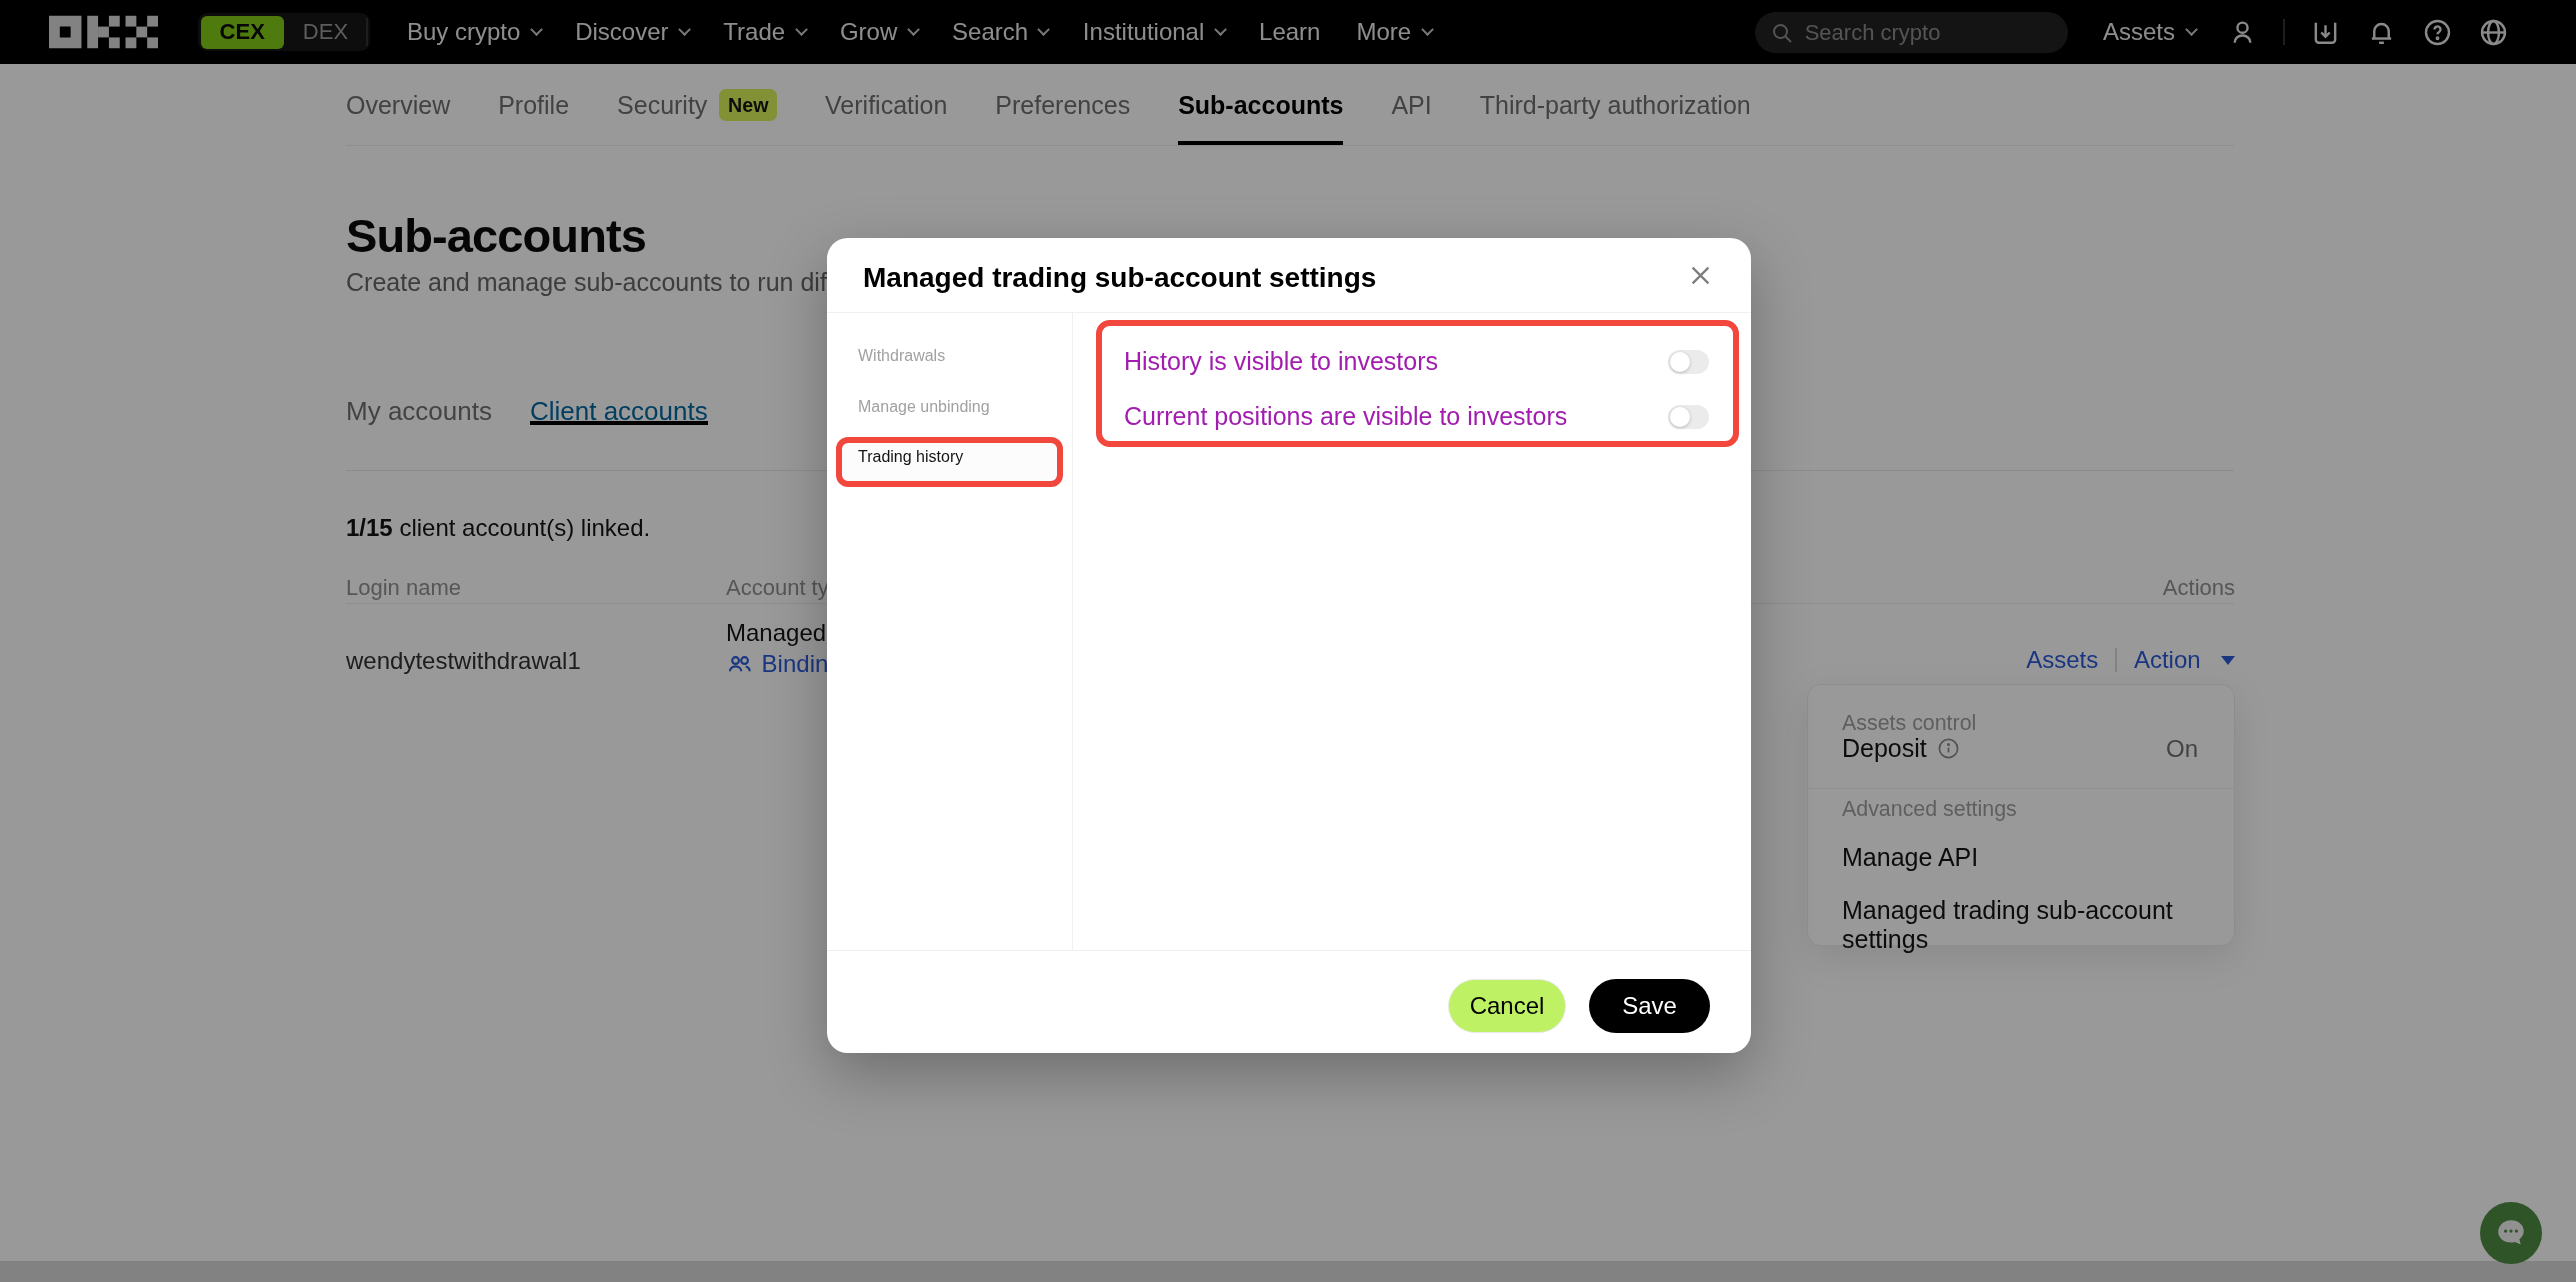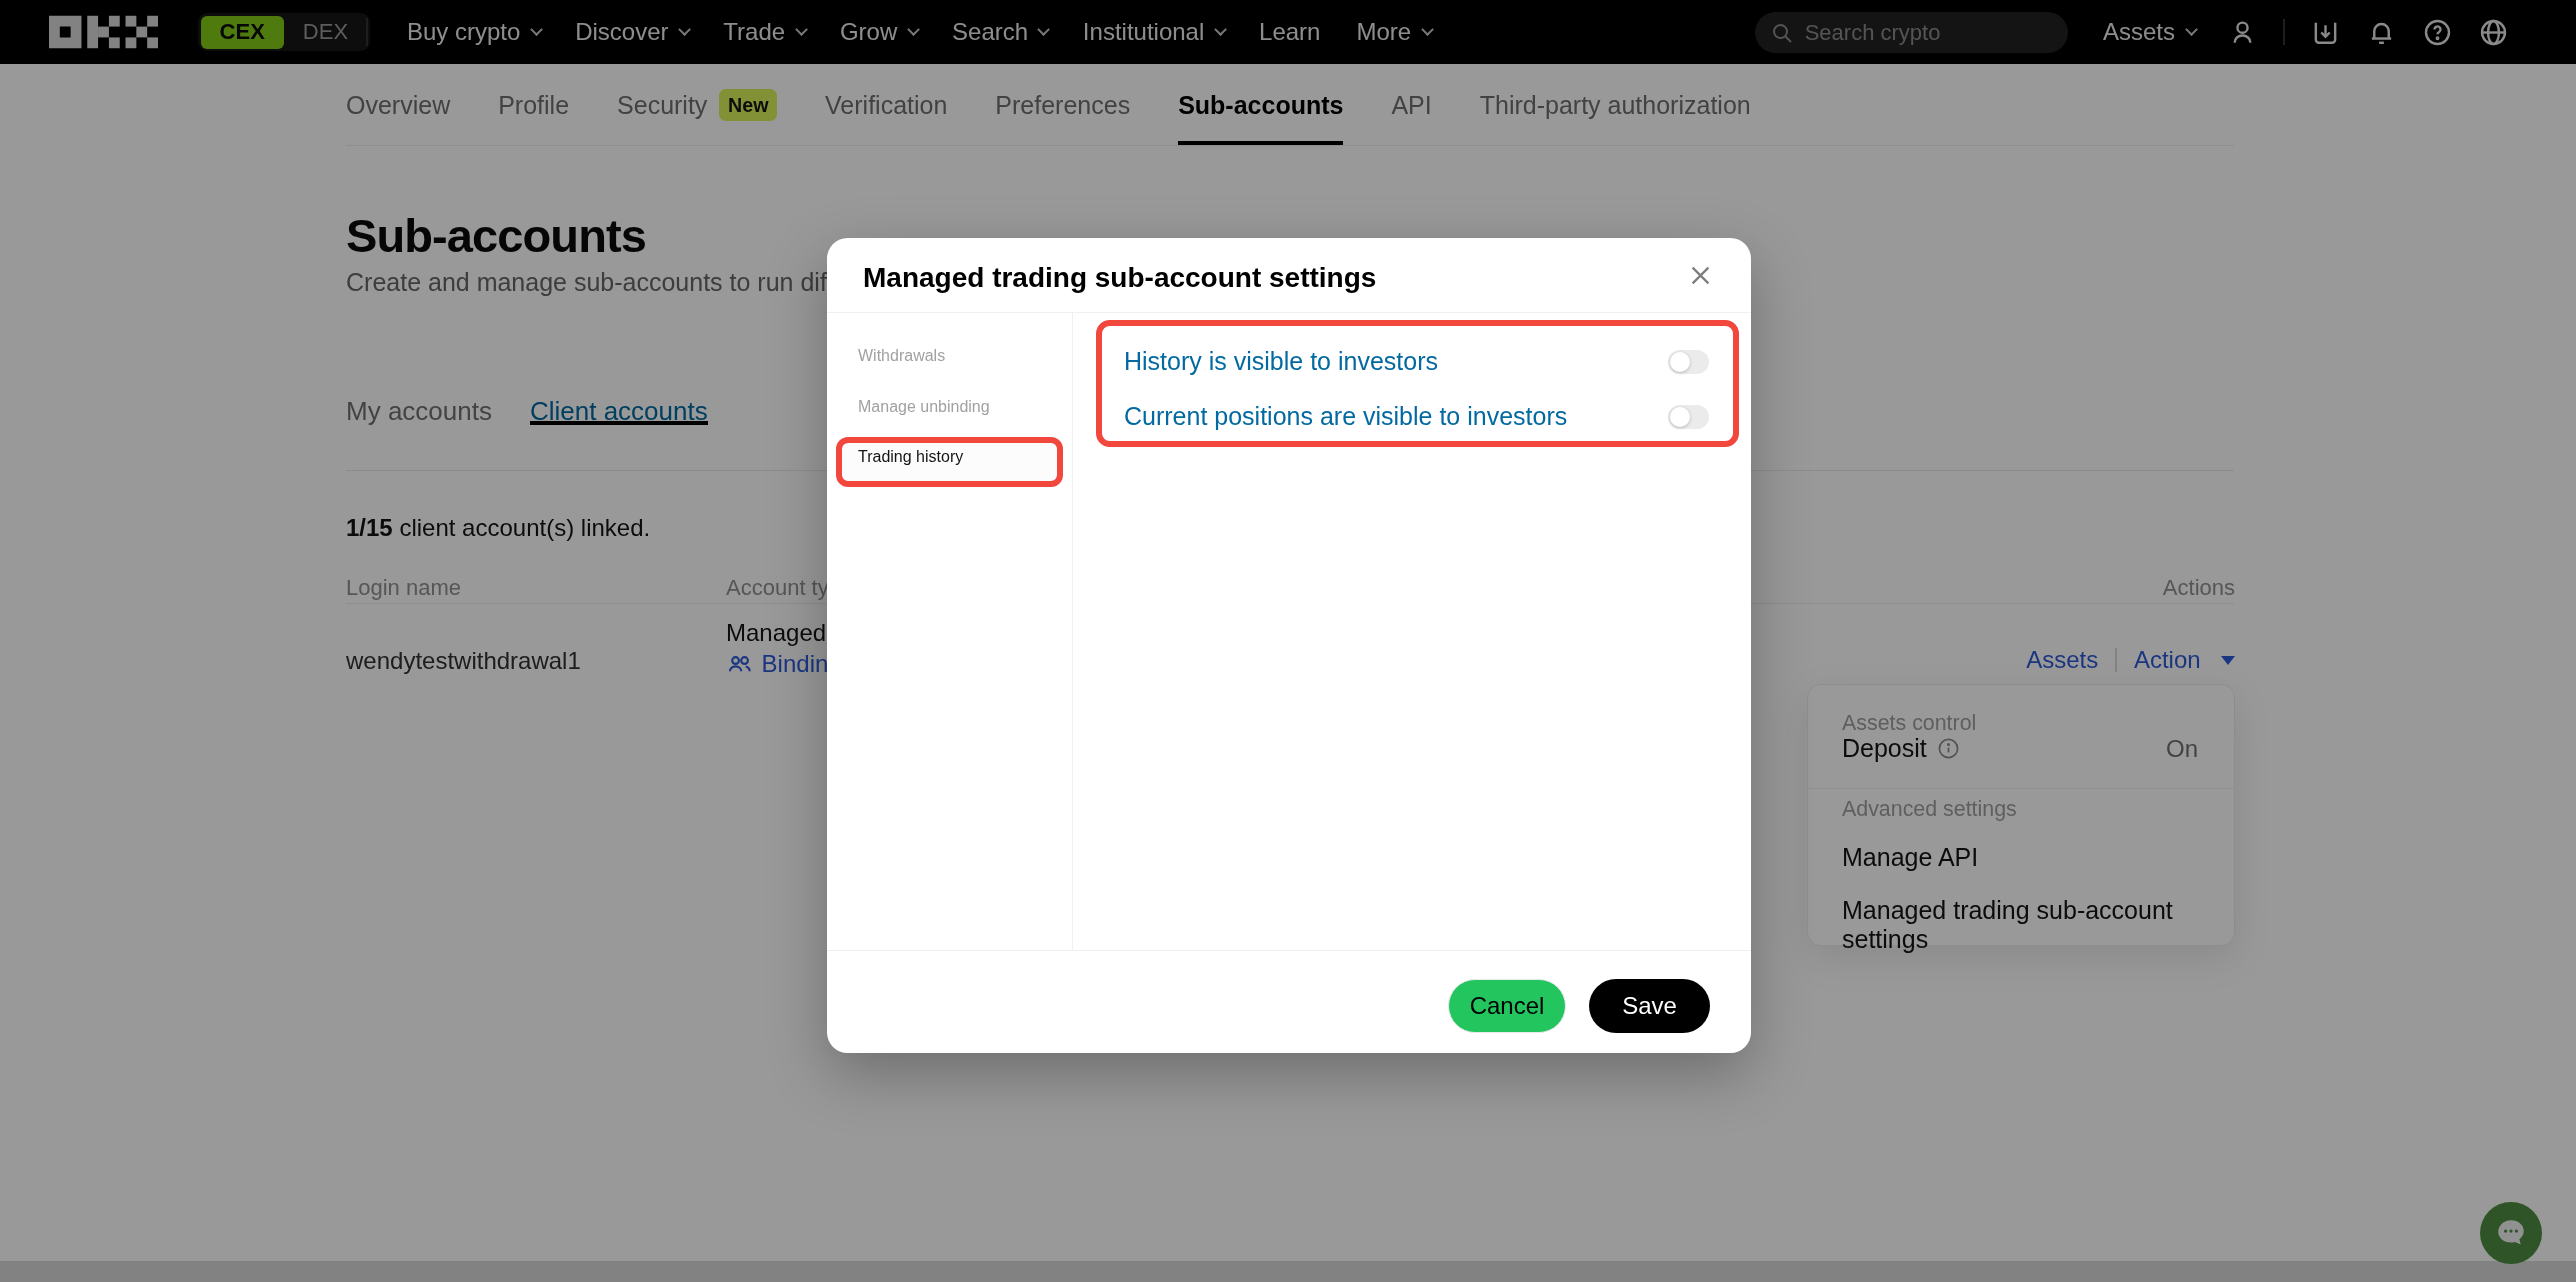--- a/index.html
+++ b/index.html
@@ -74,25 +74,25 @@
   
   .modal { position:absolute; left:827px; top:238px; width:924px; height:815px; background:#fff; border-radius:20.5px; box-shadow:0 20.5px 60px rgba(0,0,0,.28); z-index:20; }
   .modal-title { position:absolute; left:36px; top:24px; font-size:28px; font-weight:700; color:#000; }
   .modal-close { position:absolute; right:34px; top:20.5px; width:34px; height:34px; display:flex; align-items:center; justify-content:center; cursor:pointer; }
   .modal-hdiv { position:absolute; left:0; top:74px; width:100%; height:0.9px; background:#f0f0f0; }
   .modal-vdiv { position:absolute; left:245px; top:75px; width:0.9px; height:637px; background:#f0f0f0; }
   .modal-fdiv { position:absolute; left:0; top:712px; width:100%; height:0.9px; background:#f0f0f0; }
   .mnav-item { position:absolute; left:31px; width:185px; font-size:16px; color:#a1a1a1; cursor:pointer; }
   .mnav-item.sel { color:#141414; }
   .mnav-pill { position:absolute; left:14.5px; top:202px; width:216px; height:44px; background:#fcfcfc; border-radius:8.6px; }
-  .setting-label { position:absolute; left:297px; font-size:25px; font-weight:500; color:#0369a1; }
+  .setting-label { position:absolute; left:297px; font-size:25px; font-weight:500; color:#a21caf; }
   .toggle { position:absolute; left:841px; width:41px; height:24px; border-radius:12px; background:#ebebeb; cursor:pointer; }
   .toggle::after { content:""; position:absolute; left:1.7px; top:1.7px; width:20.5px; height:20.5px; border-radius:50%; background:#fff; box-shadow:0 0.9px 3.4px rgba(0,0,0,.22); }
   .modal-btn { position:absolute; top:741px; height:54px; border-radius:27px; font-size:24px; font-weight:500; display:flex; align-items:center; justify-content:center; cursor:pointer; font-family:"Liberation Sans",sans-serif; }
-  .btn-cancel { left:621px; width:118px; background:#22c55e; border:1.7px solid #e9e9e9; color:#000; }
+  .btn-cancel { left:621px; width:118px; background:#bef264; border:1.7px solid #e9e9e9; color:#000; }
   .btn-save { left:762px; width:121px; background:#000; border:none; color:#fff; }
 
   
   .annot { position:absolute; border:6px solid #f2473d; z-index:30; pointer-events:none; }
   .annot-nav { left:836px; top:437px; width:227px; height:50px; border-radius:12px; }
   .annot-toggles { left:1096px; top:320px; width:643px; height:127px; border-radius:13.7px; }
 </style>
 </head>
 <body>
 

